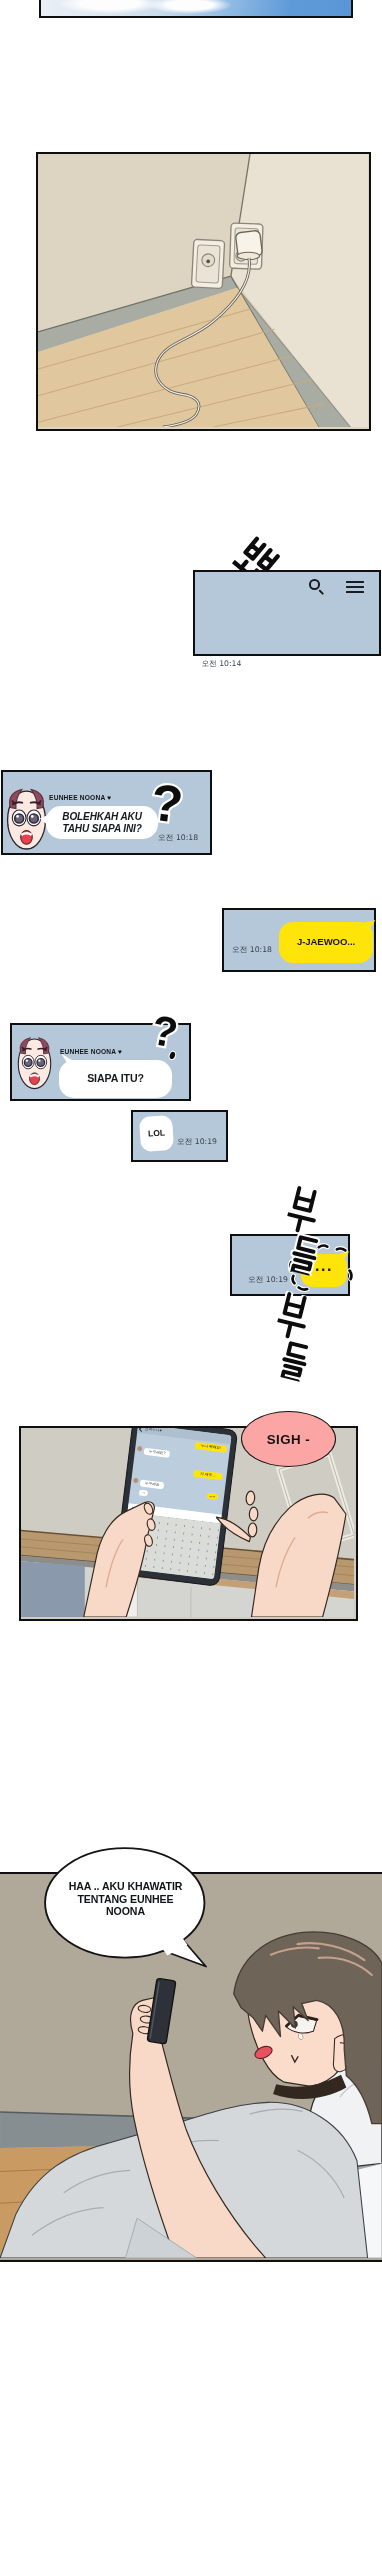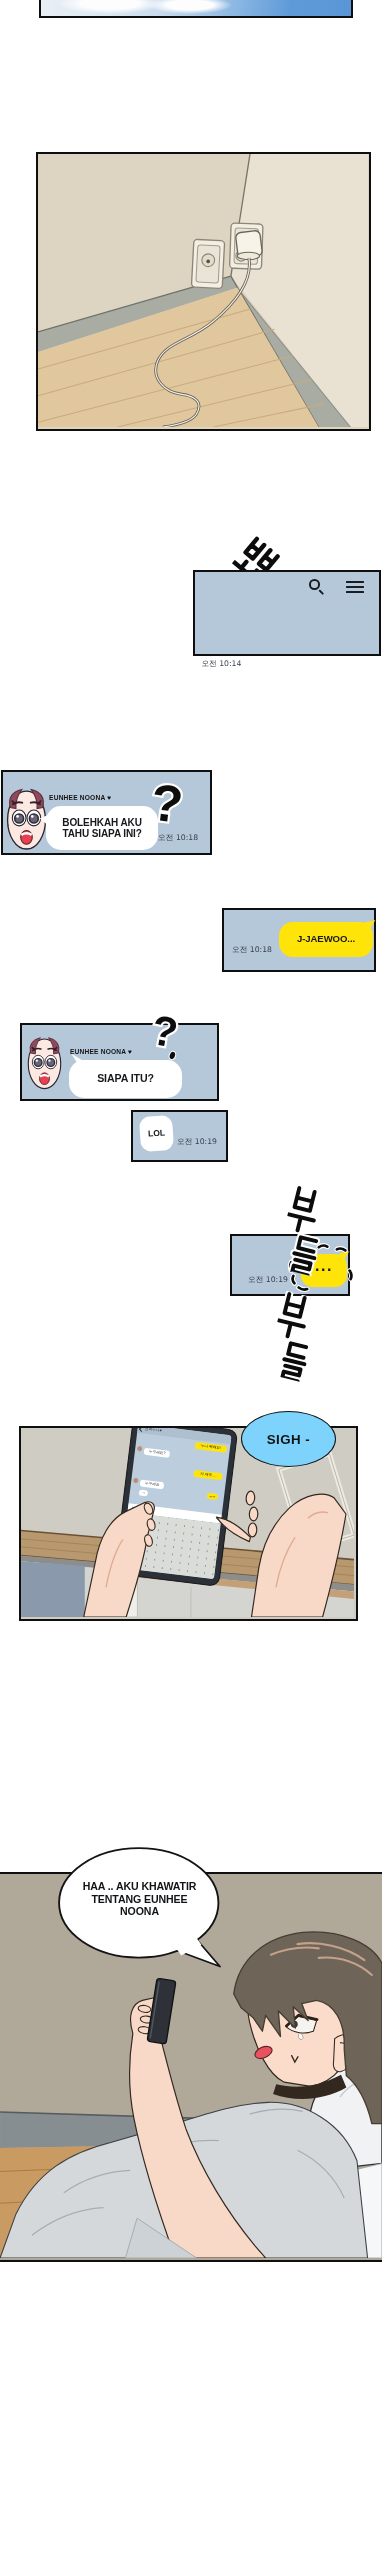--- a/index.html
+++ b/index.html
@@ -16,21 +16,21 @@
   .cloud { position:absolute; background:radial-gradient(closest-side,#fdfdfe 55%,rgba(255,255,255,0)); border-radius:50%; }
 
   
   .room { left:36px; top:152px; width:335px; height:279px; border-width:2.7px; background:#ddd4c1; }
   .room svg, .phone-panel > svg.bgart, .bed svg { position:absolute; left:0; top:0; }
 
   
   .chat-header   { left:193px; top:570px; width:188px; height:86px; }
   .chat-question { left:1.1px;   top:770px; width:211px; height:85px; }
   .chat-jaewoo   { left:222px; top:908px; width:154px; height:64px; }
-  .chat-siapa    { left:20px;  top:1023px; width:199px; height:78px; }
+  .chat-siapa    { left:10px;  top:1023px; width:181px; height:78px; }
   .chat-lol      { left:131px; top:1110px; width:97px; height:52px;  }
   .chat-typing   { left:230px; top:1234px; width:120px; height:62px; }
 
   .timestamp { position:absolute; color:#3a414b; font-size:7.7px; font-family:"DejaVu Sans","Liberation Sans",sans-serif; white-space:nowrap; }
 
   .bubble { position:absolute; display:flex; align-items:center; justify-content:center; text-align:center;
             font-weight:700; color:#16181b; line-height:1.12; letter-spacing:-0.1px; }
   .bubble.yellow { background:#ffe409; }
   .bubble.white  { background:#ffffff; }
   .tail { position:absolute; }
@@ -64,21 +64,21 @@
   .mini { position:absolute; font-size:3.7px; line-height:6.4px; text-align:center; color:#22252a; border-radius:3.2px; overflow:hidden; white-space:nowrap; }
   .mini.yellow { background:#ffe409; }
   .mini.white  { background:#ffffff; }
   .mini-avatar { position:absolute; width:4.8px; height:4.8px; border-radius:50%; background:#b98f77; }
   .screen-input { position:absolute; left:0; top:80px; right:0; height:9px; background:#ffffff;
                   background-image:radial-gradient(circle at 5.3px 4.3px,#9aa0a6 1.1px,transparent 1.3px),radial-gradient(circle at 90px 4.3px,#9aa0a6 1.1px,transparent 1.3px); }
   .screen-keyboard { position:absolute; left:0; top:89px; right:0; bottom:0; background:#d9dcd7;
                   background-image:radial-gradient(#8f959b 0.6px,transparent 0.9px); background-size:8.5px 7.4px; background-position:3.2px 3.2px; }
 
   
-  .sigh { position:absolute; left:241px; top:1411px; width:95px; height:56px; background:#7dd3fc; border:1.9px solid #121212;
+  .sigh { position:absolute; left:241px; top:1411px; width:95px; height:56px; background:#fca5a5; border:1.9px solid #121212;
           border-radius:50%; display:flex; align-items:center; justify-content:center; font-size:13.3px; font-weight:700; color:#111; z-index:3; letter-spacing:0.5px; }
   .speech-text { position:absolute; text-align:center; font-weight:700; color:#111417; font-size:10.6px; line-height:1.18; letter-spacing:-0.1px; }
 
   
   .bed { left:0; top:1872px; width:382px; height:390px; border:none; border-top:2.7px solid #0f0f0f; border-bottom:2.7px solid #0f0f0f; background:#b0a898; }
 
   .haa-wrap, .bottom-wrap { position:absolute; z-index:4; }
 </style>
 </head>
 <body>
@@ -169,33 +169,33 @@
       <ellipse cx="53" cy="60" rx="13" ry="15" fill="#fff" stroke="#2a2530" stroke-width="2"></ellipse>
       <circle cx="25" cy="61" r="8.5" fill="#6b6478" stroke="#2f2b3a" stroke-width="3"></circle>
       <circle cx="53" cy="61" r="8.5" fill="#6b6478" stroke="#2f2b3a" stroke-width="3"></circle>
       <circle cx="22" cy="57" r="2.5" fill="#fff"></circle>
       <circle cx="50" cy="57" r="2.5" fill="#fff"></circle>
       <ellipse cx="39" cy="97" rx="11" ry="13" fill="#e8404f" stroke="#58222c" stroke-width="2"></ellipse>
       <path d="M29,92 Q39,86 49,92" stroke="#fff" stroke-width="5" fill="none"></path>
       <circle cx="4" cy="74" r="1.8" fill="#5d4a4e"></circle>
     </svg>
     <span class="contact-name" style="left:46px; top:22px;">EUNHEE NOONA ♥</span>
-    <div class="bubble white" style="left:43px; top:34px; width:112px; height:44px; border-radius:15px; font-size:10px;">
+    <div class="bubble white" style="left:43px; top:34px; width:112px; height:33px; border-radius:15px; font-size:10px;font-style:italic;">
       <span class="tail" style="left:-6.4px; top:8.5px; width:9.6px; height:11.7px; background:#fff; clip-path:polygon(100% 0,0 35%,100% 100%);"></span>
       <span style="padding:2.1px 5.3px;">BOLEHKAH AKU TAHU SIAPA INI?</span>
     </div>
     <span class="timestamp" style="left:155px; top:61px;">오전 10:18</span>
   </div>
   <svg class="qmark" style="left:146px; top:772px;" width="37" height="60" viewBox="0 0 70 112">
     <text x="10" y="92" font-size="98" transform="rotate(7 35 56)">?</text>
   </svg>
 
   <div class="panel chat chat-jaewoo">
     <span class="timestamp" style="left:8px; top:35px;">오전 10:18</span>
-    <div class="bubble yellow" style="left:55px; top:11.7px; width:94px; height:35px; border-radius:14px; font-size:9.6px;">
+    <div class="bubble yellow" style="left:55px; top:11.7px; width:94px; height:41px; border-radius:14px; font-size:9.6px;">
       <span class="tail" style="right:-3.7px; top:-1.1px; width:11.7px; height:10.6px; background:#ffe409; clip-path:polygon(0 0,100% 0,12% 100%); transform:rotate(-12deg);"></span>
       <span>J-JAEWOO...</span>
     </div>
   </div>
 
   <div class="panel chat chat-siapa">
     <svg style="position:absolute;left:4.3px;top:9.6px;" width="37" height="55" viewBox="0 0 78 122">
       <ellipse cx="39" cy="64" rx="36" ry="55" fill="#fce9e2" stroke="#2a2530" stroke-width="2.5"></ellipse>
       <path d="M8,40 Q2,12 30,6 Q17,24 19,42 Z" fill="#8e4a5c" stroke="#5d2e3d" stroke-width="2"></path>
       <path d="M70,40 Q76,12 48,6 Q61,24 59,42 Z" fill="#8e4a5c" stroke="#5d2e3d" stroke-width="2"></path>
@@ -354,21 +354,21 @@
       <path d="M640,318 C652,316 660,326 658,340" stroke="#33281f" stroke-width="2" fill="none"></path>
       <path d="M440,226 C448,160 500,118 570,110 C640,104 700,130 719,168 L719,470 L700,470 C688,420 672,396 652,380 L648,330 C650,276 628,244 596,238 L568,244 L580,276 L552,250 L556,290 L524,258 L528,306 L500,266 L494,296 L476,270 L454,252 Z" fill="#6f6458" stroke="#463c33" stroke-width="2.5" stroke-linejoin="round"></path>
       <g stroke="#c4a18a" stroke-width="4" fill="none" stroke-linecap="round">
         <path d="M560,132 C600,126 650,136 686,162"></path>
         <path d="M600,158 C640,154 676,168 700,190"></path>
         <path d="M510,152 C540,140 572,136 600,140"></path>
       </g>
     </svg>
   </div>
 
-  <div class="haa-wrap" style="left:58px; top:1847px; width:170px; height:125px;">
+  <div class="haa-wrap" style="left:44px; top:1847px; width:170px; height:125px;">
     <svg width="170" height="125" viewBox="0 0 320 235" style="position:absolute;left:0;top:0;">
       <path d="M225,195 L305,225 L262,175 Z" fill="#ffffff" stroke="#141414" stroke-width="3" stroke-linejoin="round"></path>
       <ellipse cx="152" cy="105" rx="150" ry="103" fill="#ffffff" stroke="#141414" stroke-width="3.5"></ellipse>
       <polygon points="222,190 260,170 270,184 232,204" fill="#ffffff"></polygon>
     </svg>
     <div class="speech-text" style="left:15px; top:33px; width:133px;">HAA .. AKU KHAWATIR TENTANG EUNHEE NOONA</div>
   </div>
 
 
 </div>

